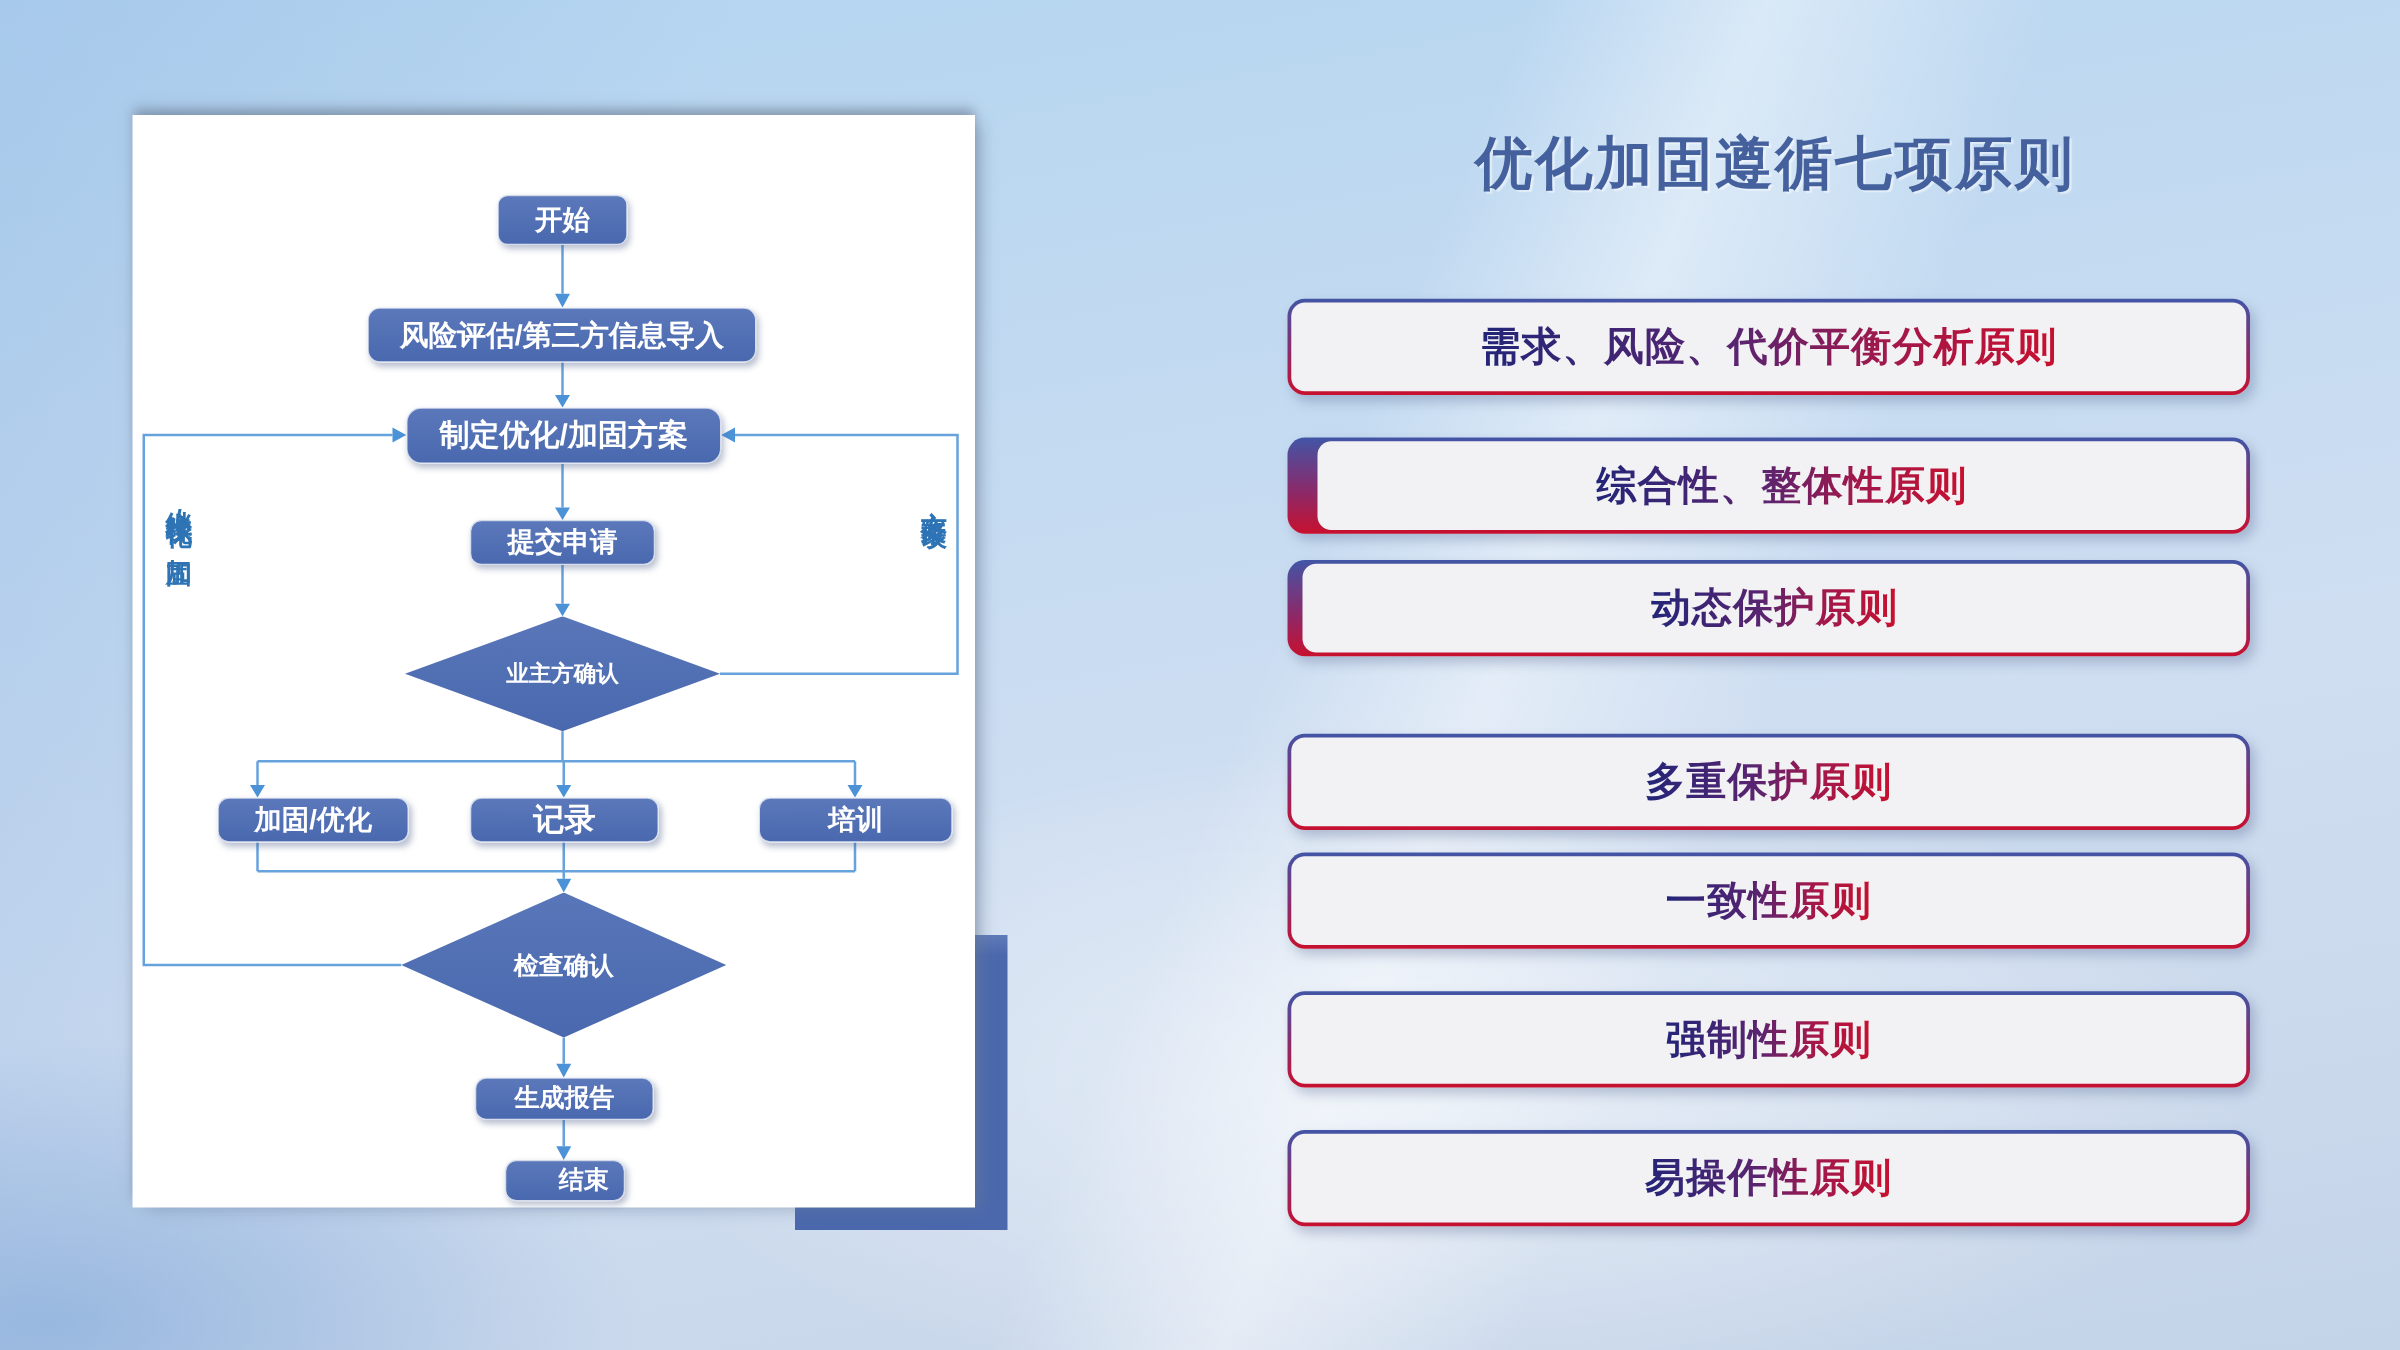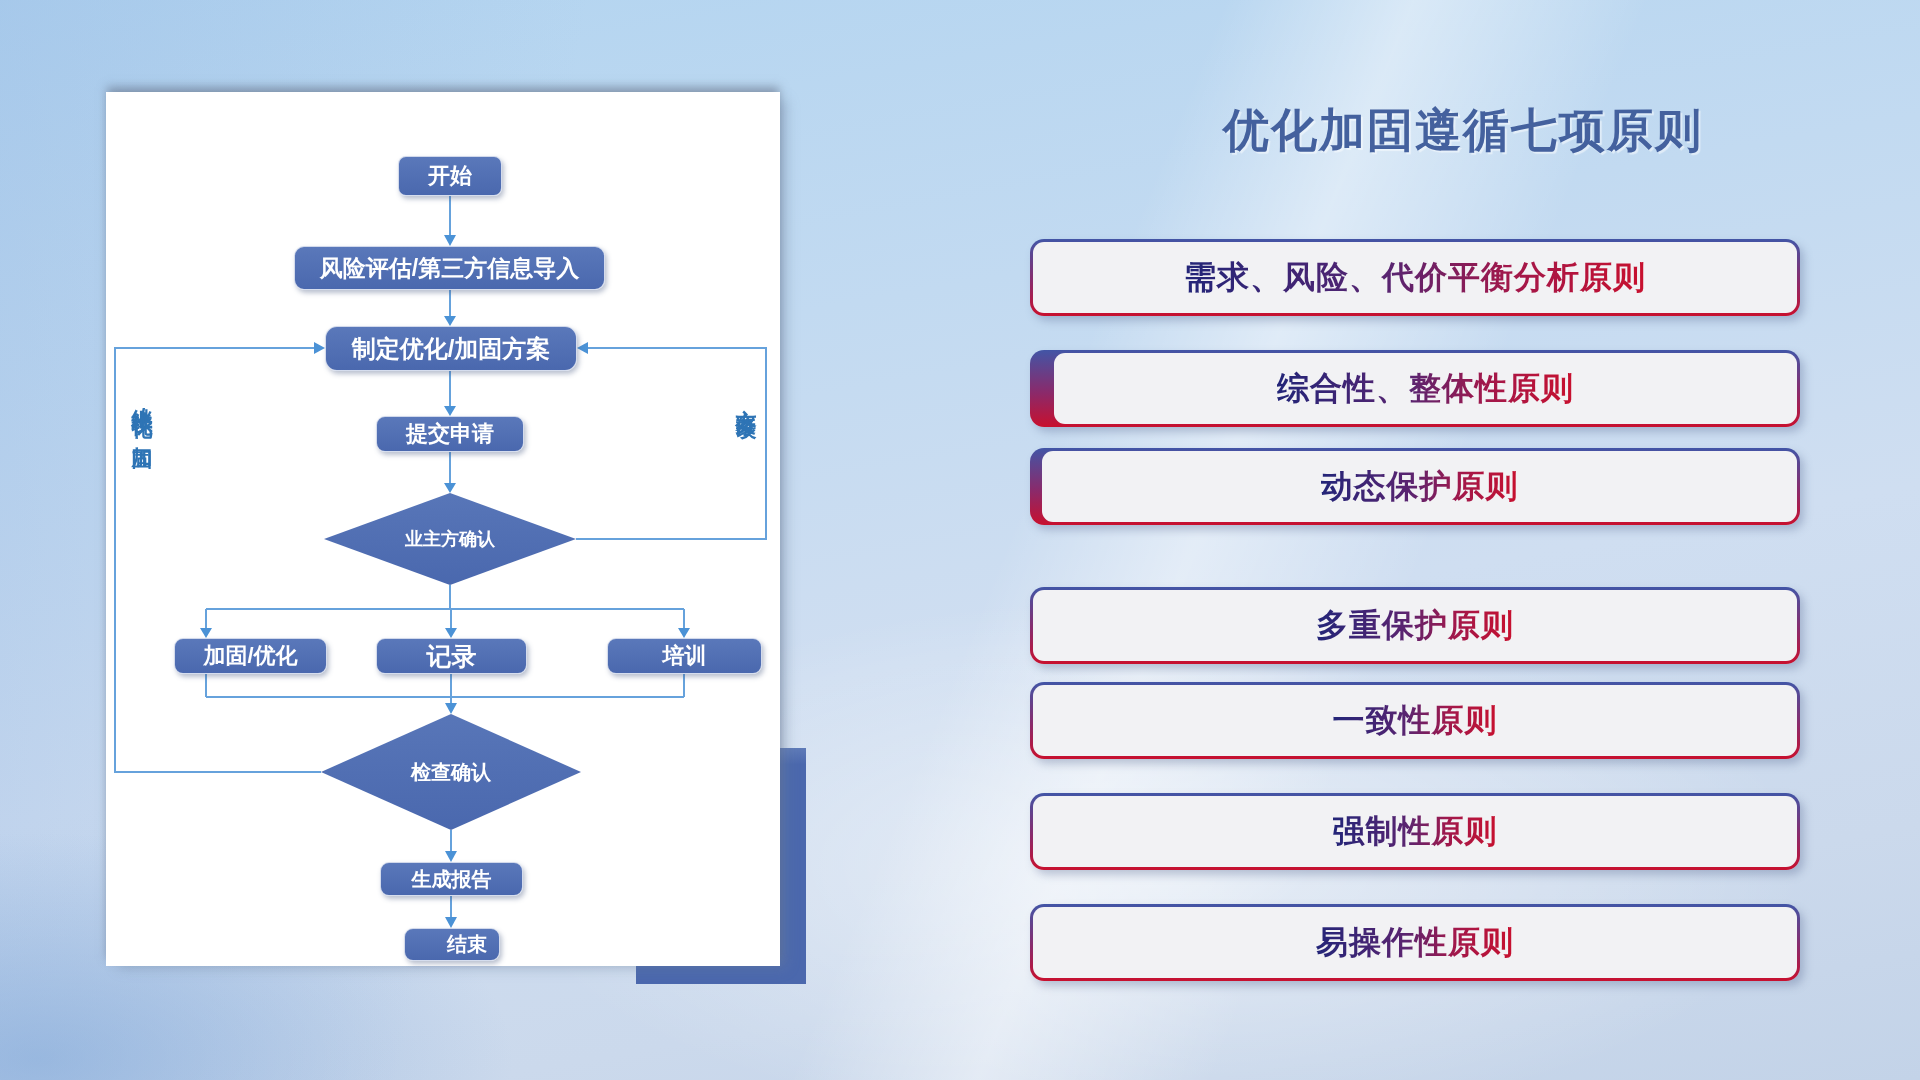--- a/index.html
+++ b/index.html
@@ -57,21 +57,21 @@
 
   .vlabel {
     position:absolute; writing-mode:vertical-rl; text-orientation:upright;
     color:#2E74B5; font-weight:bold; font-size:21px; letter-spacing:3px; line-height:1;
   }
   .vl-continue { left:26px;  top:300px; height:260px; }
   .vl-revise   { left:630px; top:300px; height:200px; }
 
   
   .title {
-    position:absolute; left:1083px; top:100px; width:760px;
+    position:absolute; left:1040px; top:100px; width:760px;
     text-align:center; font-size:46px; font-weight:bold; color:#44619E;
     letter-spacing:2px; text-shadow:2px 2px 1px rgba(255,255,255,0.5);
   }
   .principle {
     position:absolute; left:1030px; width:770px; height:77px;
     padding:3px; border-radius:14px;
     background:linear-gradient(180deg,#4255A6 0%, #8A2A6B 55%, #C8102E 100%);
     box-shadow:4px 5px 9px rgba(90,105,145,0.35);
   }
   .principle .inner {

